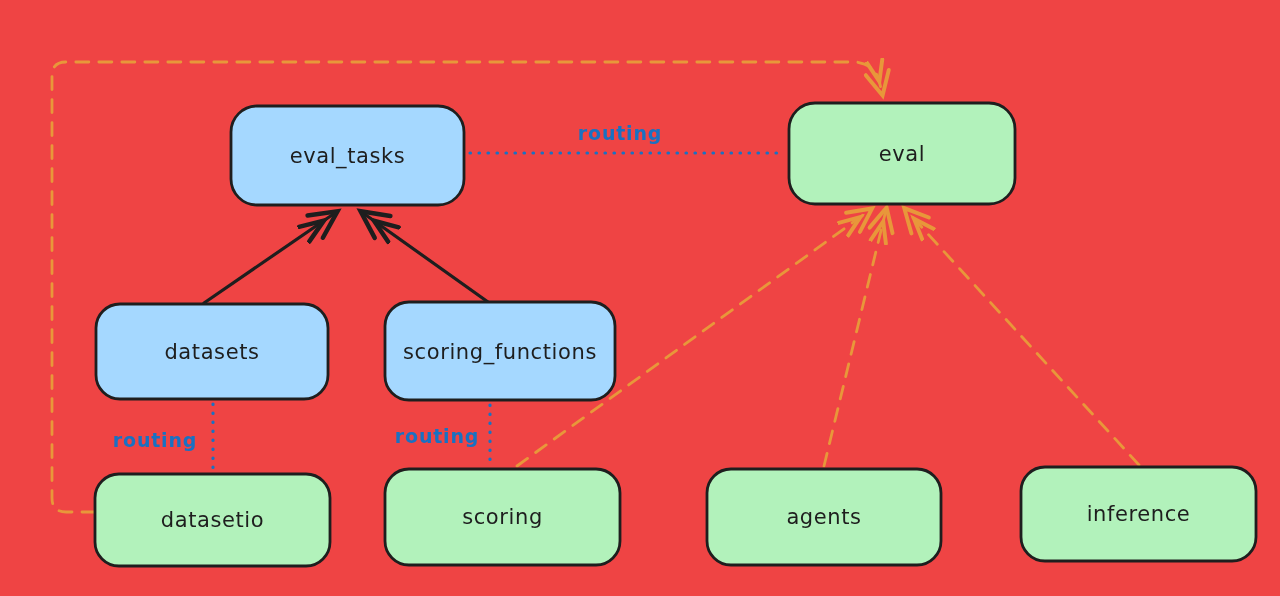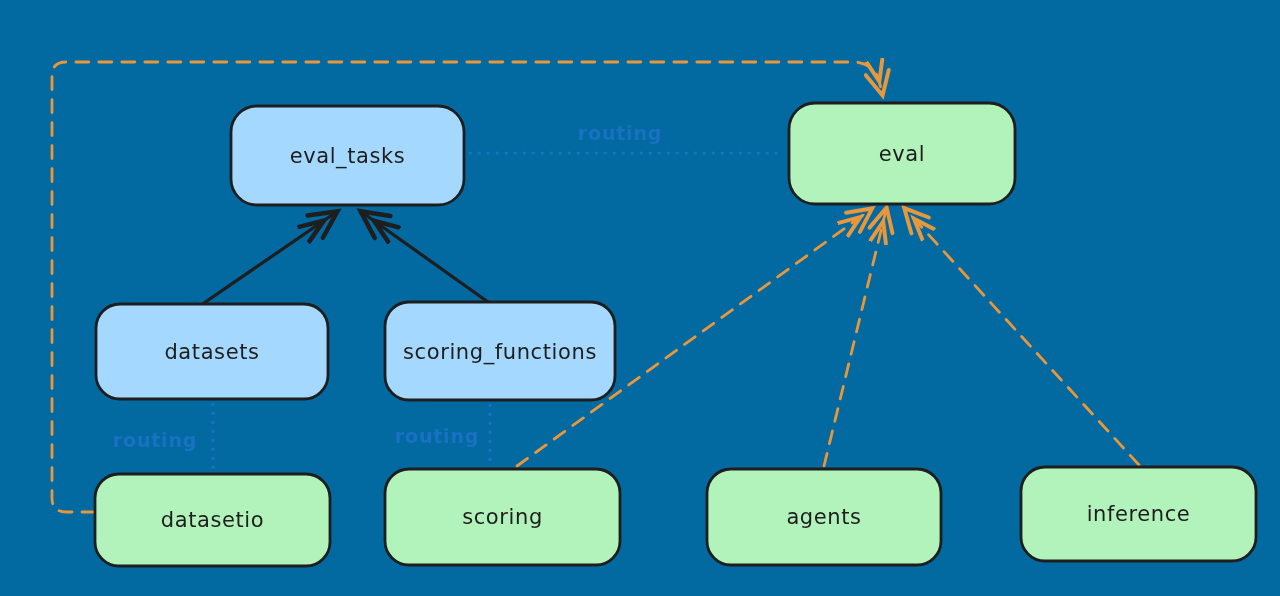--- a/index.html
+++ b/index.html
@@ -5,21 +5,21 @@
   html, body {
     margin: 0;
     padding: 0;
     background: #ffffff;
     font-family: "DejaVu Sans", "Liberation Sans", sans-serif;
   }
   .canvas {
     position: relative;
     width: 1280px;
     height: 596px;
-    background: #0369a1;
+    background: #ef4444;
     overflow: hidden;
   }
   svg { display: block; }
   .node-rect {
     stroke: #1e1e1e;
     stroke-width: 2.8;
   }
   .node-label {
     fill: #1e1e1e;
     font-size: 21px;

